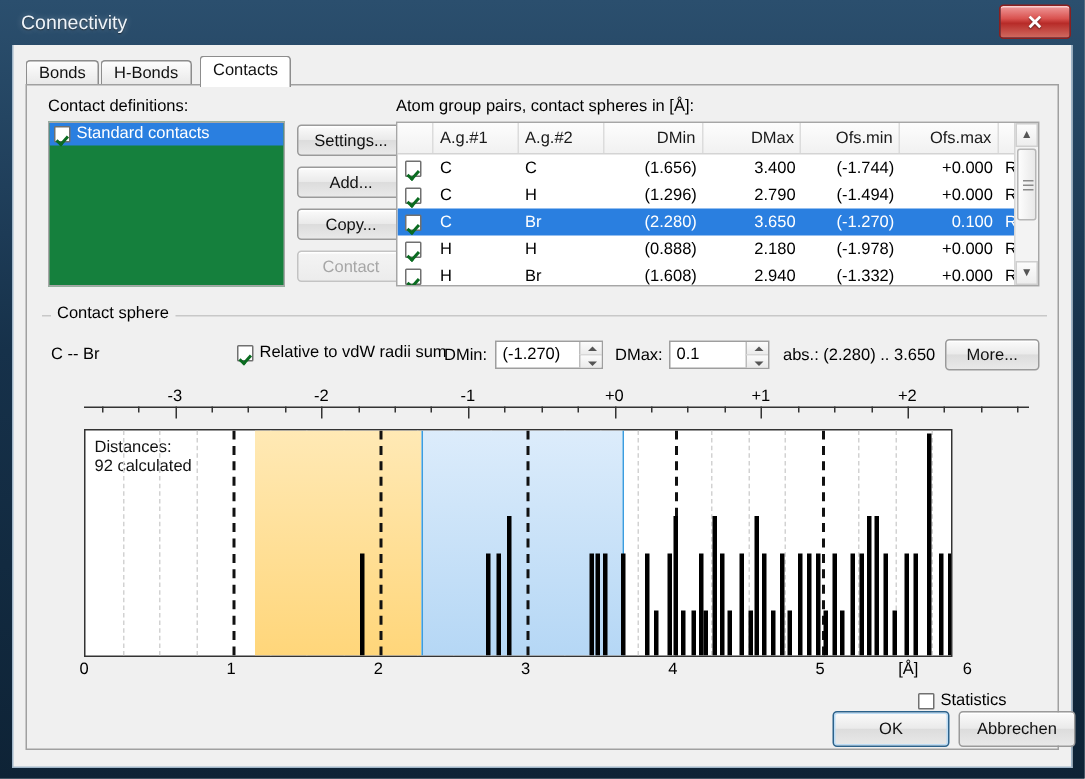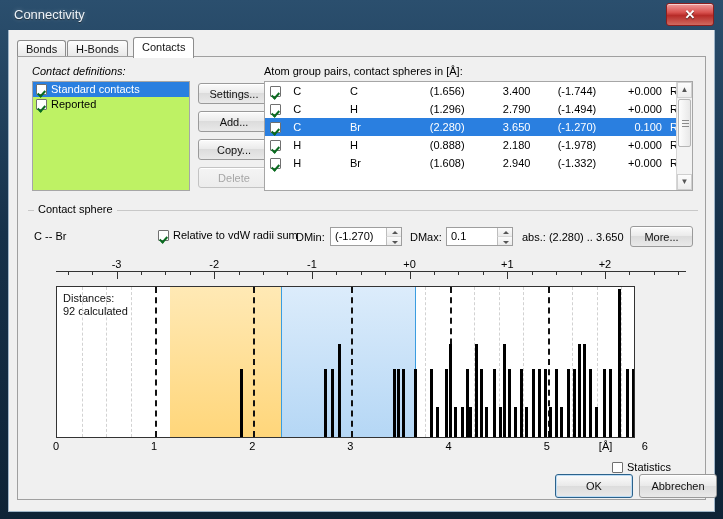--- a/index.html
+++ b/index.html
@@ -55,21 +55,21 @@
     z-index:3;
   }
   .tabpanel{
     position:absolute;left:8px;top:26px;width:689px;height:444px;
     background:#f0f0f0;border:1px solid #a0a0a0;box-sizing:border-box;
   }
 
   
   .lbl{position:absolute;font-size:11px;color:#000;white-space:nowrap;}
   .listbox{
-    position:absolute;background:#bef264;border:1px solid #a6a6a6;
+    position:absolute;background:#15803d;border:1px solid #a6a6a6;
     box-sizing:border-box;overflow:hidden;
   }
   .lrow{height:15px;line-height:15px;padding-left:3px;display:flex;align-items:center;cursor:pointer;}
   .lrow.sel{background:#2a7fe0;color:#fff;}
   .cb{
     width:11px;height:11px;border:1px solid #707070;background:#fff;
     box-sizing:border-box;display:inline-block;position:relative;margin-right:4px;flex:0 0 auto;
     border-radius:1px;
   }
   .cb.on:after{
@@ -185,39 +185,45 @@
   <div class="client">
 
     <div class="tabstrip">
       <div class="tab" style="left:0;">Bonds</div>
       <div class="tab" style="left:50px;">H-Bonds</div>
       <div class="tab active" style="left:116px;">Contacts</div>
     </div>
 
     <div class="tabpanel">
 
-      <div class="lbl" style="left:14px;top:8px;font-style:italic;">Contact definitions:</div>
+      <div class="lbl" style="left:14px;top:8px;">Contact definitions:</div>
       <div class="listbox" style="left:14px;top:24px;width:158px;height:110px;">
         <div class="lrow sel">
           <span class="cb on"></span>
           <span>Standard contacts</span>
         </div>
-        <div class="lrow">
-          <span class="cb on"></span>
-          <span>Reported</span>
-        </div>
       </div>
 
       <div class="btn" style="left:180px;top:26px;width:72px;height:21px;line-height:20px;">Settings...</div>
       <div class="btn" style="left:180px;top:54px;width:72px;height:21px;line-height:20px;">Add...</div>
       <div class="btn" style="left:180px;top:82px;width:72px;height:21px;line-height:20px;">Copy...</div>
-      <div class="btn disabled" style="left:180px;top:110px;width:72px;height:21px;line-height:20px;">Delete</div>
+      <div class="btn disabled" style="left:180px;top:110px;width:72px;height:21px;line-height:20px;">Contact</div>
 
       <div class="lbl" style="left:246px;top:8px;">Atom group pairs, contact spheres in [Å]:</div>
       <div class="tablebox" style="left:246px;top:24px;width:429px;height:110px;">
+        <div class="thead">
+          <div class="th col-chk"></div>
+          <div class="th col-a">A.g.#1</div>
+          <div class="th col-a">A.g.#2</div>
+          <div class="th col-n">DMin</div>
+          <div class="th col-n">DMax</div>
+          <div class="th col-n">Ofs.min</div>
+          <div class="th col-n">Ofs.max</div>
+          <div class="th col-r"></div>
+        </div>
         <div>
           <div class="trow">
             <div class="td col-chk">
                 <span class="cb on"></span>
               </div>
             <div class="td col-a">C</div>
             <div class="td col-a">C</div>
             <div class="td col-n">(1.656)</div>
             <div class="td col-n">3.400</div>
             <div class="td col-n">(-1.744)</div>

